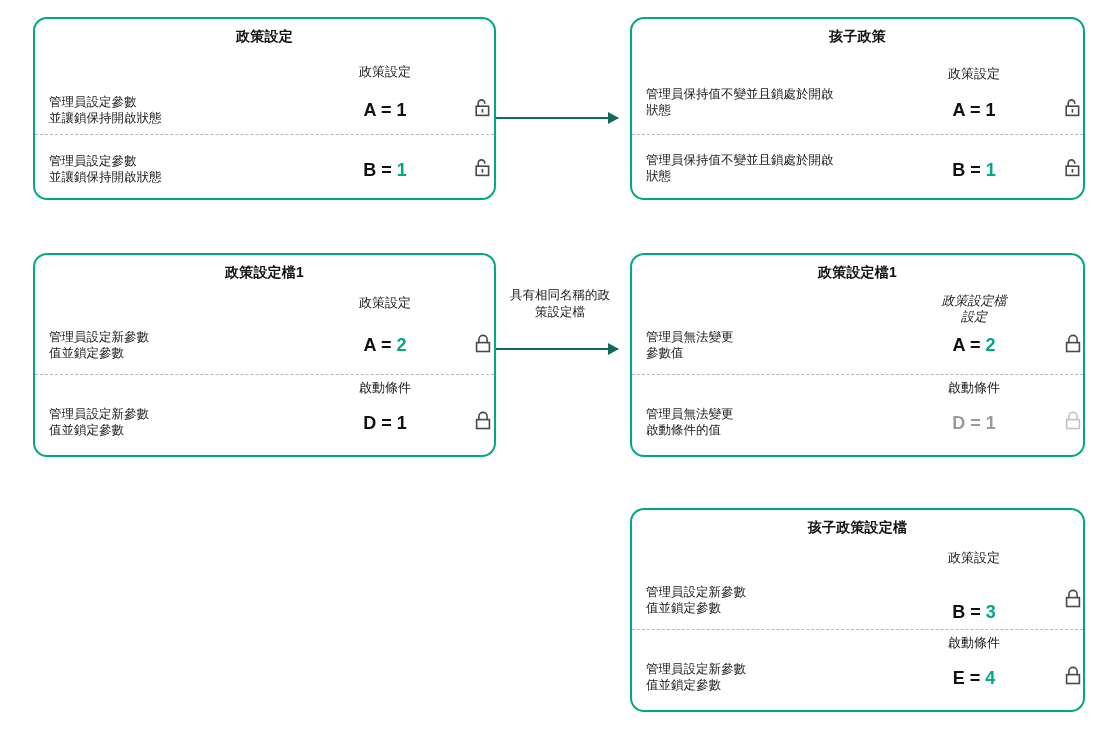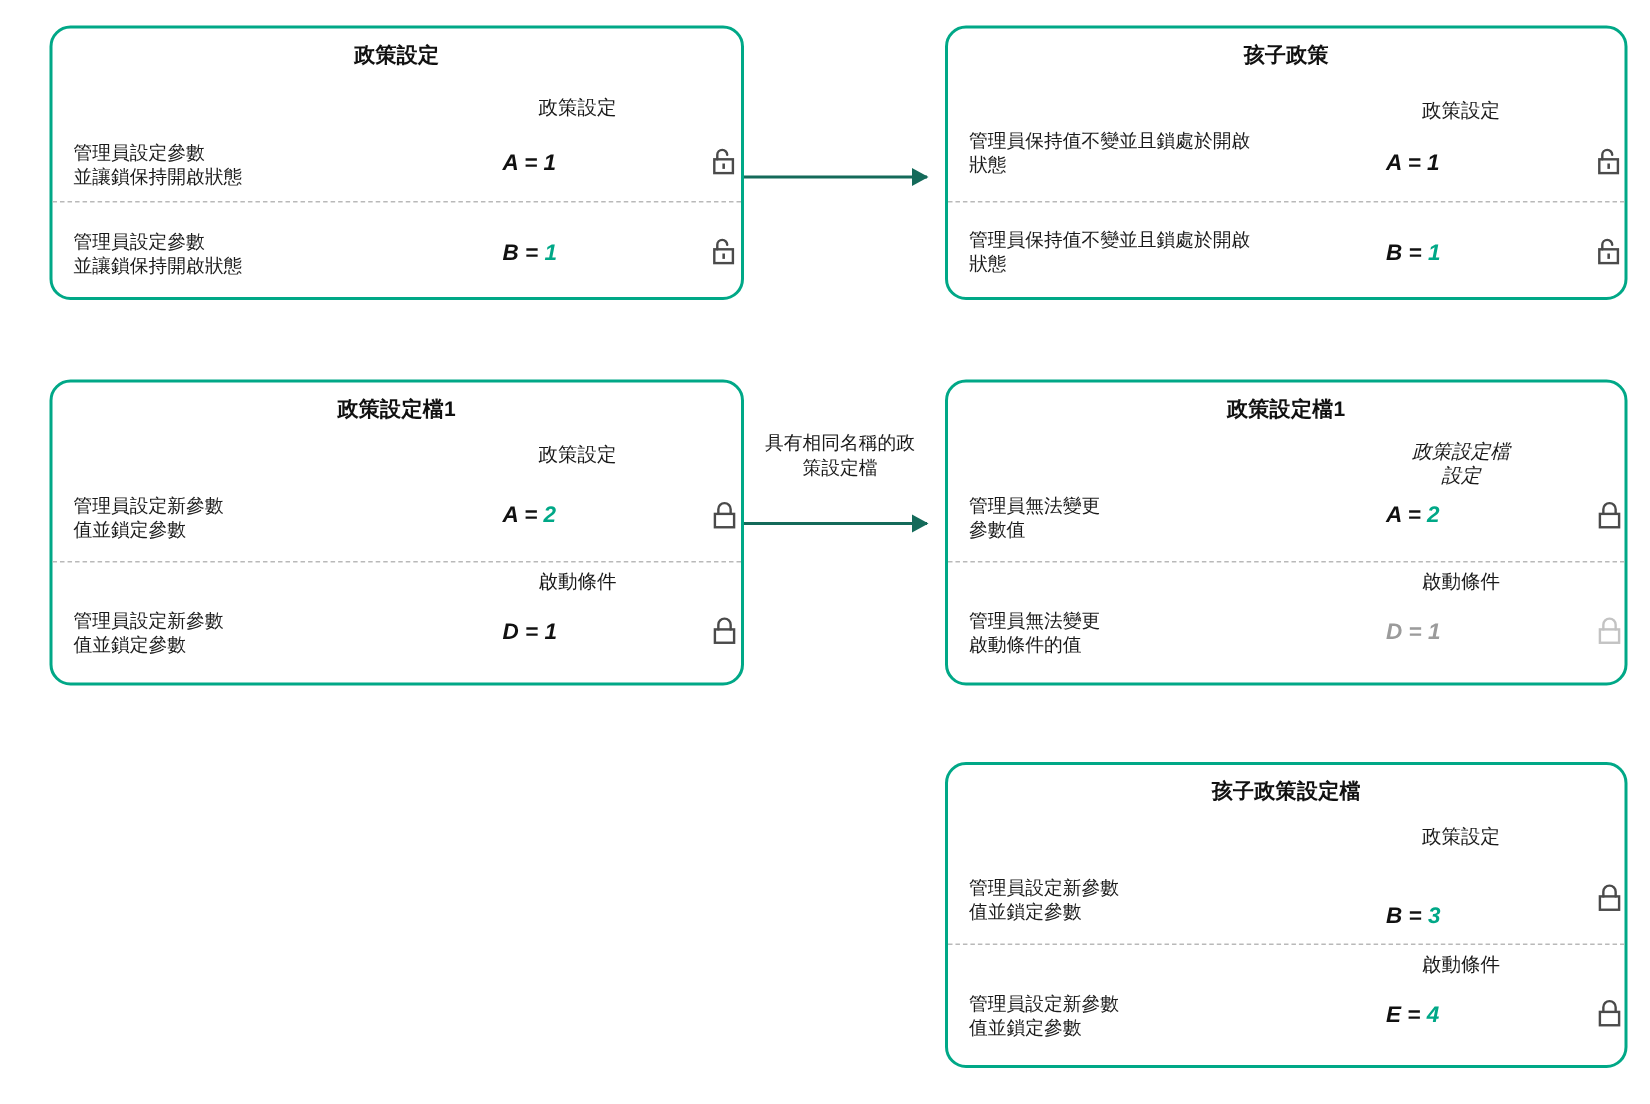--- a/index.html
+++ b/index.html
@@ -54,27 +54,26 @@
 
   .desc {
     font-size: 12.5px;
     line-height: 16px;
     color: #1a1a1a;
     position: absolute;
     left: 14px;
   }
 
   .value {
-    font-size: 15px;
+    font-size: 18px;
     font-weight: bold;
     color: #111111;
     position: absolute;
-    text-align: left;
+    text-align: center;
     white-space: nowrap;
-    font-style: italic;
   }
   .value .num { color: #00a887; }
   .value.muted, .value.muted .num { color: #9b9b9b; }
 
   .lock {
     position: absolute;
     width: 18px;
     height: 20px;
   }
   .lock svg { display: block; }

